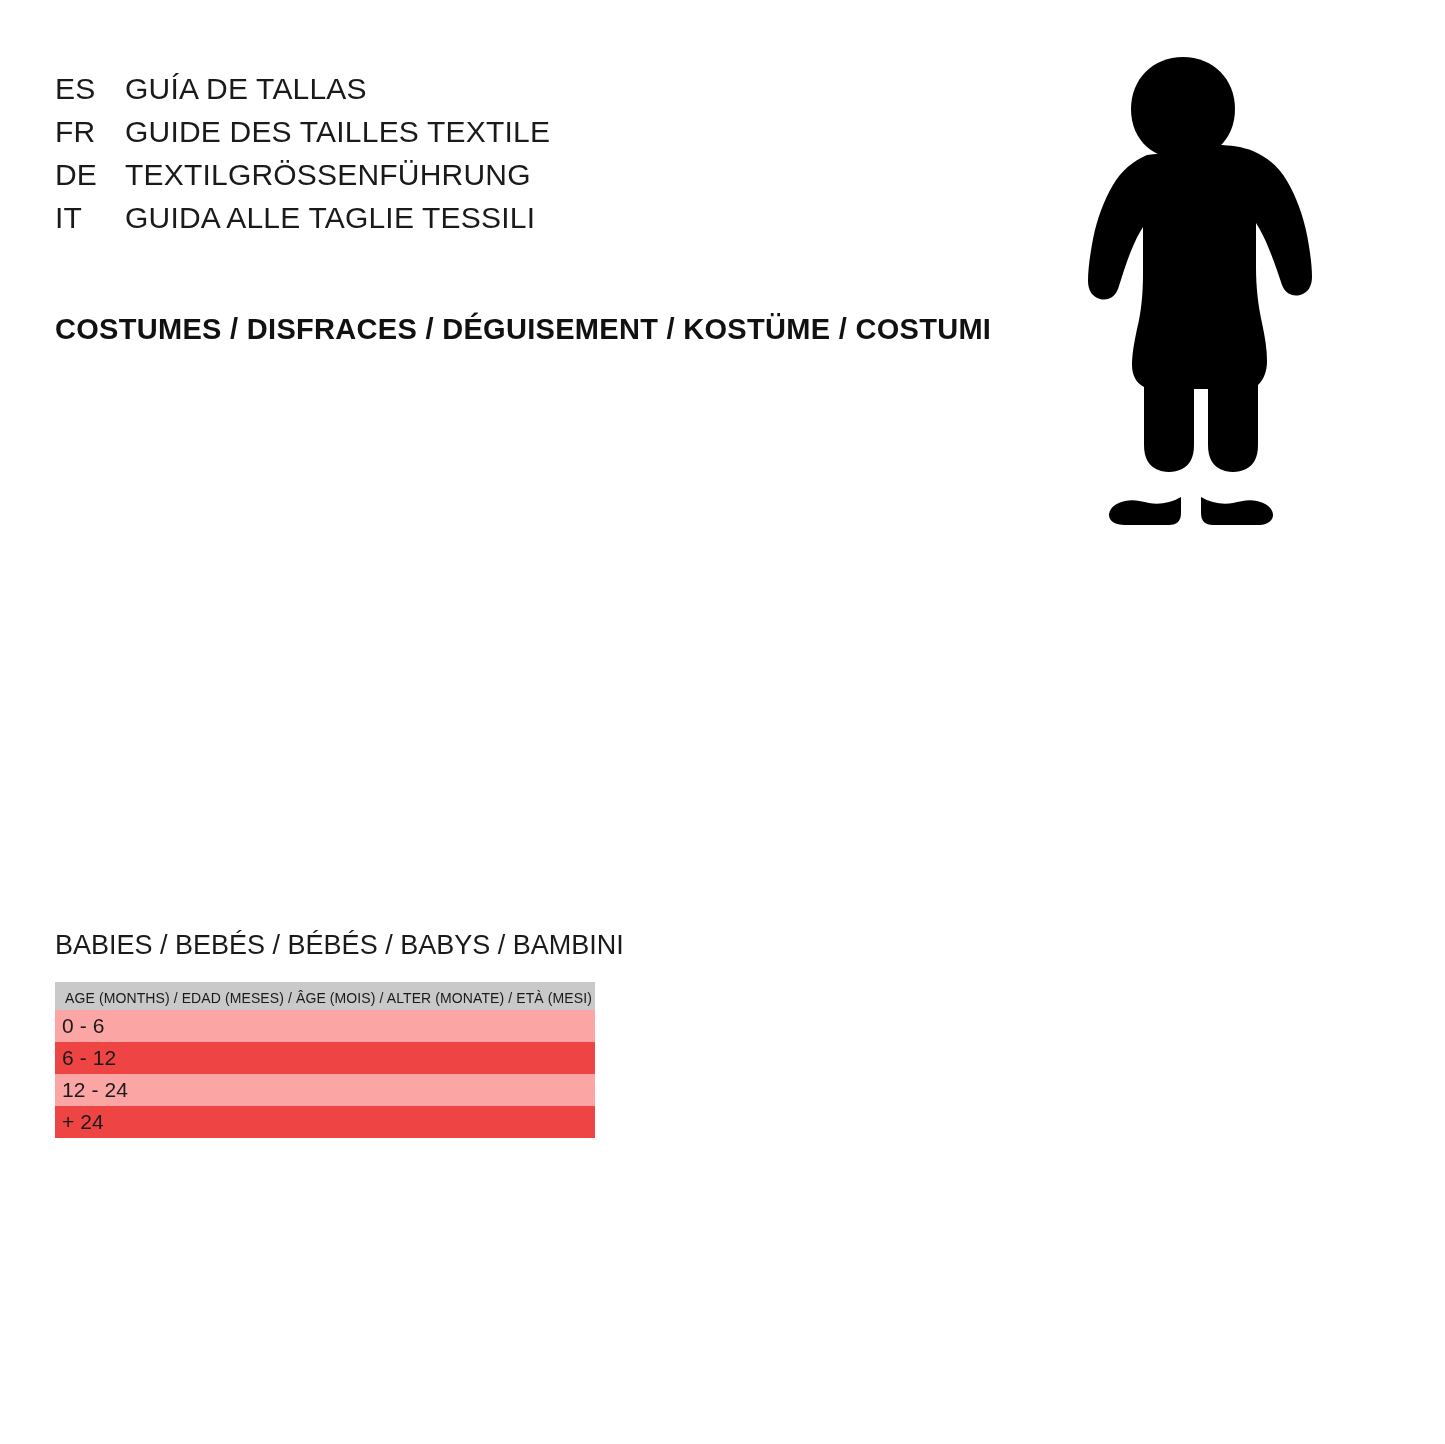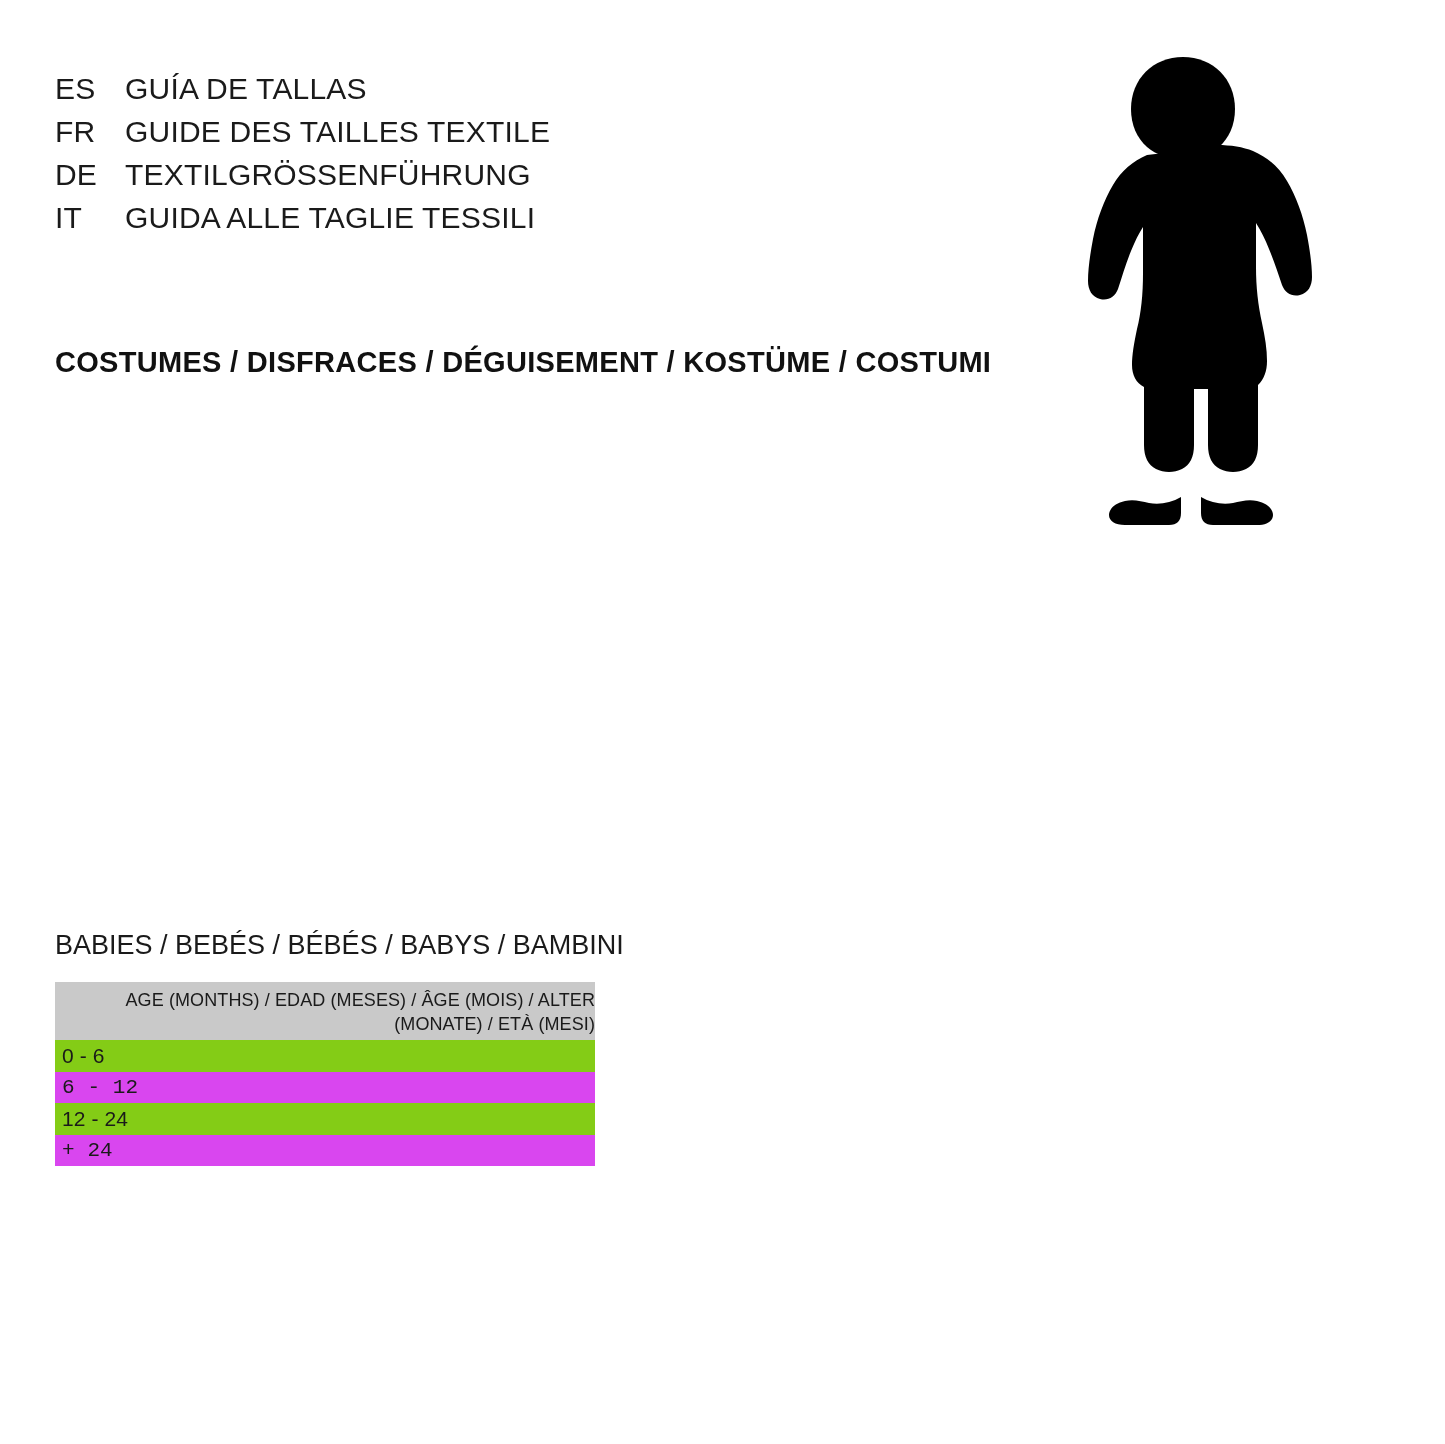--- a/index.html
+++ b/index.html
@@ -37,21 +37,21 @@
     font-size: 30px;
     letter-spacing: 0.2px;
     color: #1a1a1a;
     white-space: nowrap;
   }
 
   
   .category-heading {
     position: absolute;
     left: 55px;
-    top: 346px;
+    top: 313px;
     font-size: 29px;
     font-weight: bold;
     letter-spacing: 0.3px;
     color: #111111;
     white-space: nowrap;
   }
 
   
   .silhouette {
     position: absolute;
@@ -81,41 +81,40 @@
     margin-top: 32px;
   }
   .size-table {
     width: 540px;
     border-collapse: collapse;
     table-layout: fixed;
   }
   .size-table th {
     background: #c9c9c9;
     color: #1a1a1a;
-    font-size: 18px;
+    font-size: 14px;
     font-weight: normal;
-    text-align: right;
+    text-align: center;
     padding: 7px 0 3px 7px;
     line-height: 1.32;
     letter-spacing: 0.1px;
   }
   .size-table td {
     font-size: 21px;
     color: #1a1a1a;
     text-align: left;
     padding: 4px 0 4px 7px;
     letter-spacing: 0.1px;
   }
   .size-table tr.row-odd td {
-    background: #84cc16;
+    background: #fca5a5;
     margin-top: 36px;
   }
   .size-table tr.row-even td {
-    background: #d946ef;
-    font-family: Liberation Mono, monospace;
+    background: #ef4444;
   }
 </style>
 </head>
 <body>
 
 <div class="lang-block">
   <div class="lang-row">
     <span class="lang-code">ES</span>
     <span class="lang-text">GUÍA DE TALLAS</span>
   </div>

